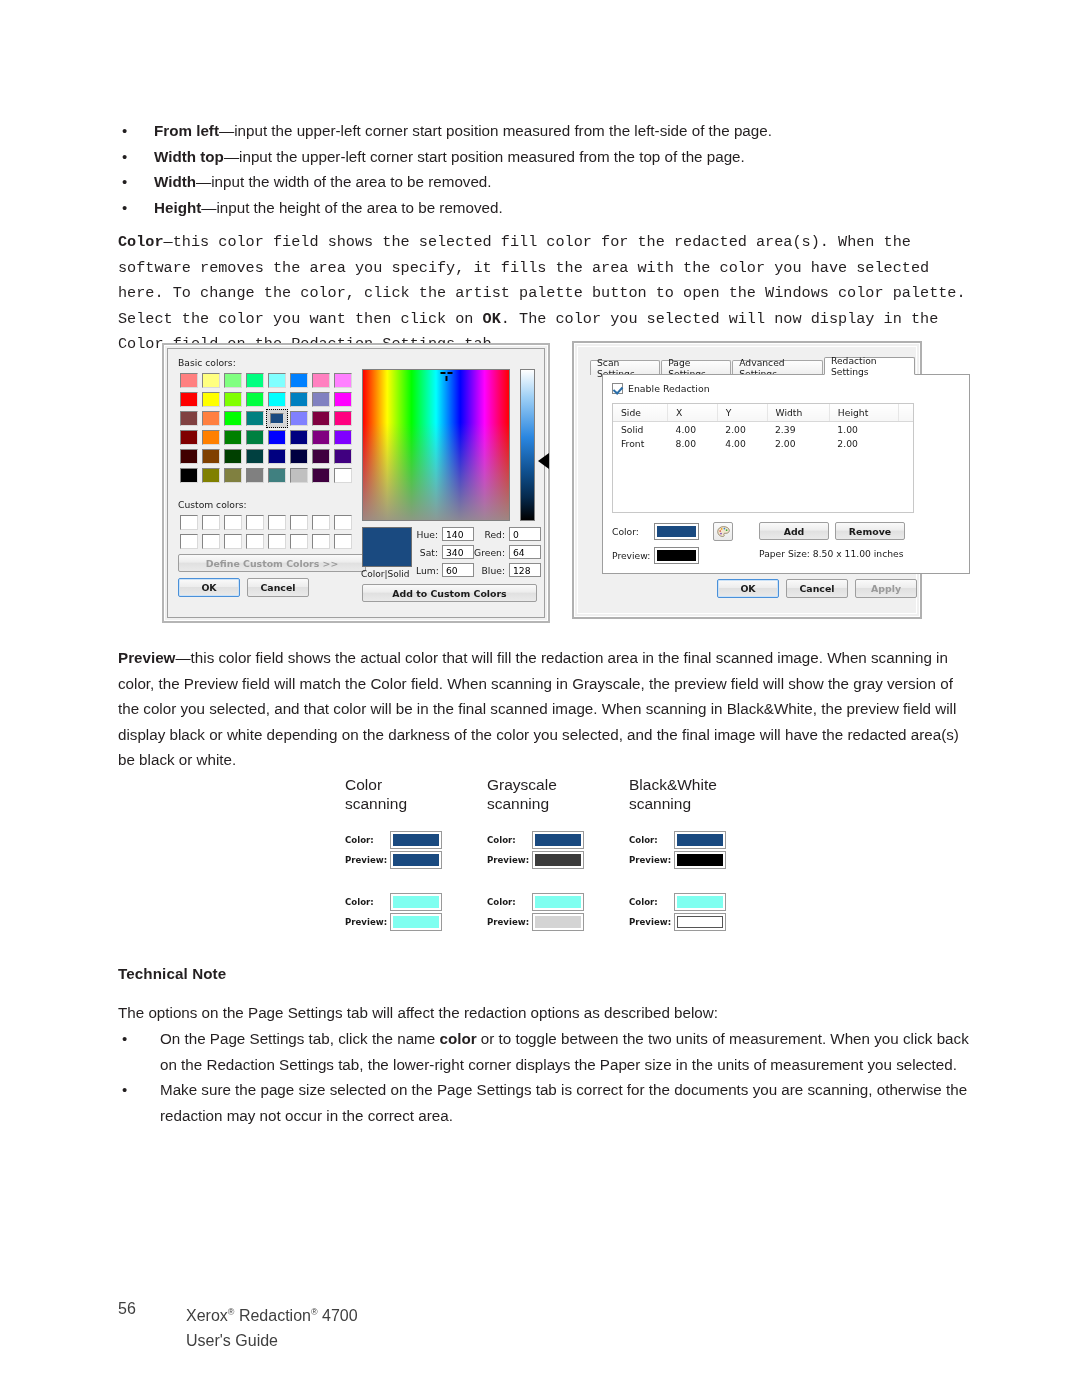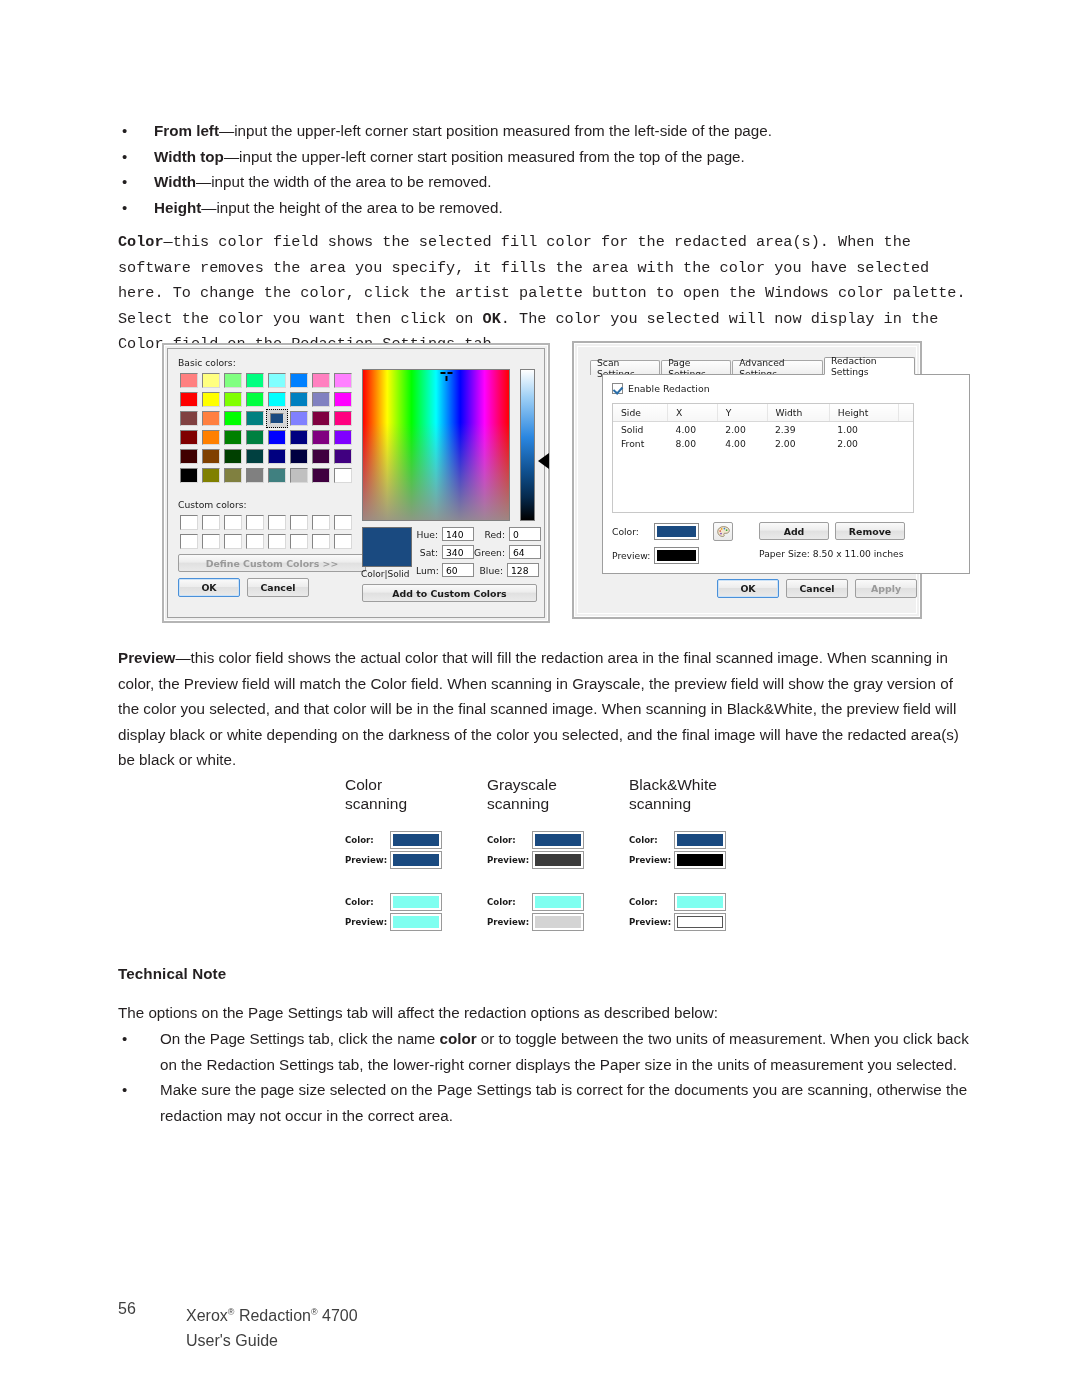--- a/index.html
+++ b/index.html
@@ -152,21 +152,21 @@
     background:#ffffff; border:1px solid #8c8c8c;
     font-size:9.2px; color:#000; height:14px; width:32px;
     display:flex; align-items:center; padding-left:3px;
     margin-left:4px;
   }
   #hue-row  { left:248px; top:178px; }
   #sat-row  { left:248px; top:196px; }
   #lum-row  { left:248px; top:214px; }
   #red-row  { left:305px; top:178px; }
   #green-row{ left:305px; top:196px; }
-  #blue-row { left:291px; top:214px;padding-left:12px; }
+  #blue-row { left:305px; top:214px; }
   #hue-row .field-label, #sat-row .field-label, #lum-row .field-label { width:22px; }
   #red-row .field-label, #green-row .field-label, #blue-row .field-label { width:32px; }
 
   #add-custom-btn { position:absolute; left:194px; top:235px; width:175px; height:18px; }
 
   
   #redaction-dialog {
     left:572px; top:341px; width:350px; height:278px;
     border:2px solid #b0b0b0;
     background:#f0f0f0;

